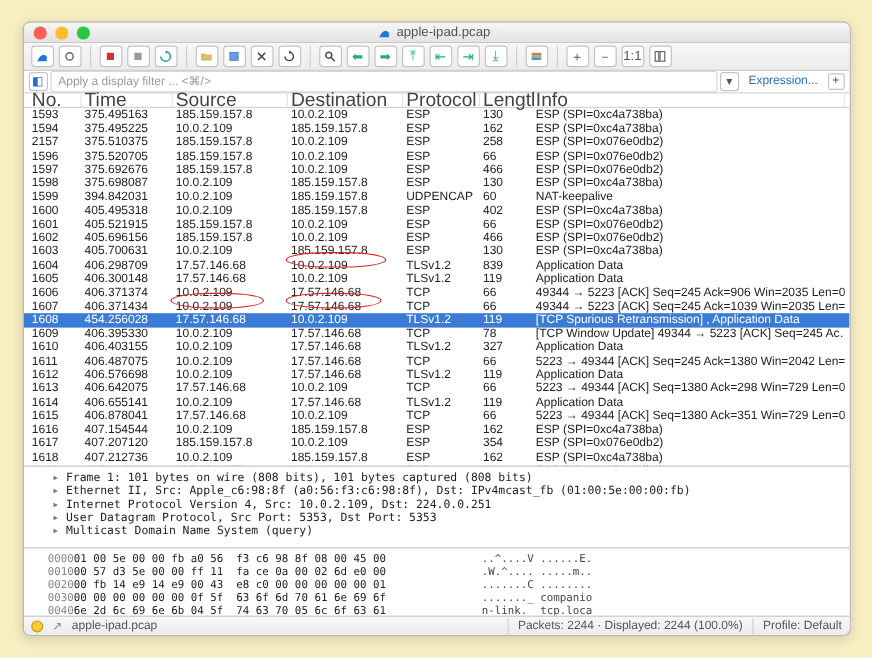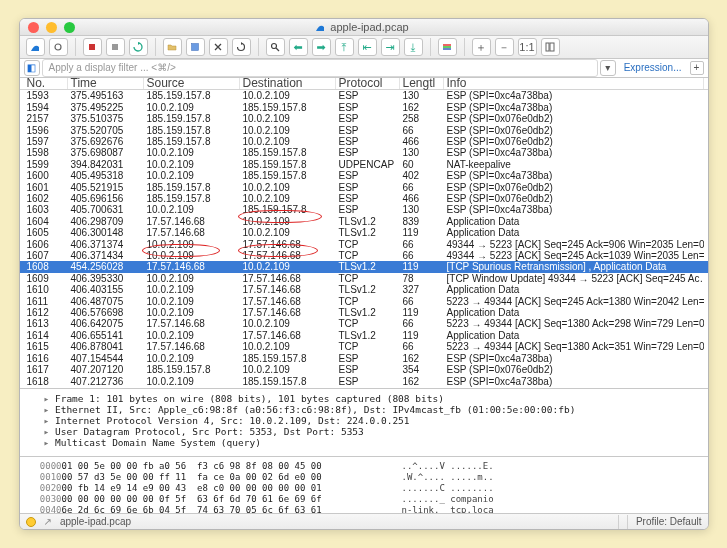--- a/index.html
+++ b/index.html
@@ -77,21 +77,21 @@
     display:grid;
     grid-template-columns: 44px 76px 96px 96px 64px 44px 1fr;
     font-family: Liberation Sans, sans-serif;
     font-size: 10px;
     line-height: 11.4px;
     white-space: nowrap;
     padding: 0 4px;
   }
   .pktheader {
     background:#fff; border-bottom:1px solid #d4d4d4;
-    color:#444; font-family:"Lucida Grande",Arial,sans-serif; font-size:12px;
+    color:#444; font-family:"Lucida Grande",Arial,sans-serif; font-size:16px;
     height:16px; align-items:center;
   }
   .pktheader > div { border-right:1px solid #e4e4e4; padding-left:3px; }
   .pktlist {
     flex: 0 0 auto;
     height: 298px;
     overflow: hidden;
     position: relative;
   }
   .pktrow > div { overflow:hidden; text-overflow:clip; padding-left:3px; }
@@ -532,17 +532,18 @@
 n-link._ tcp.loca
 l....... .....Hom</div>
   </div>
 
   <div class="statusbar">
     <span style="width:10px;height:10px;border-radius:50%;background:#ffcc33;display:inline-block;border:1px solid #c99a10"></span>
     <span style="color:#888">↗</span>
     <span>apple-ipad.pcap</span>
     <span class="sbfill"></span>
     <span class="sbsep"></span>
+    <span>Packets: 2244 · Displayed: 2244 (100.0%)</span>
     <span class="sbsep"></span>
     <span>Profile: Default</span>
   </div>
 
 </div>
 
 </body></html>

